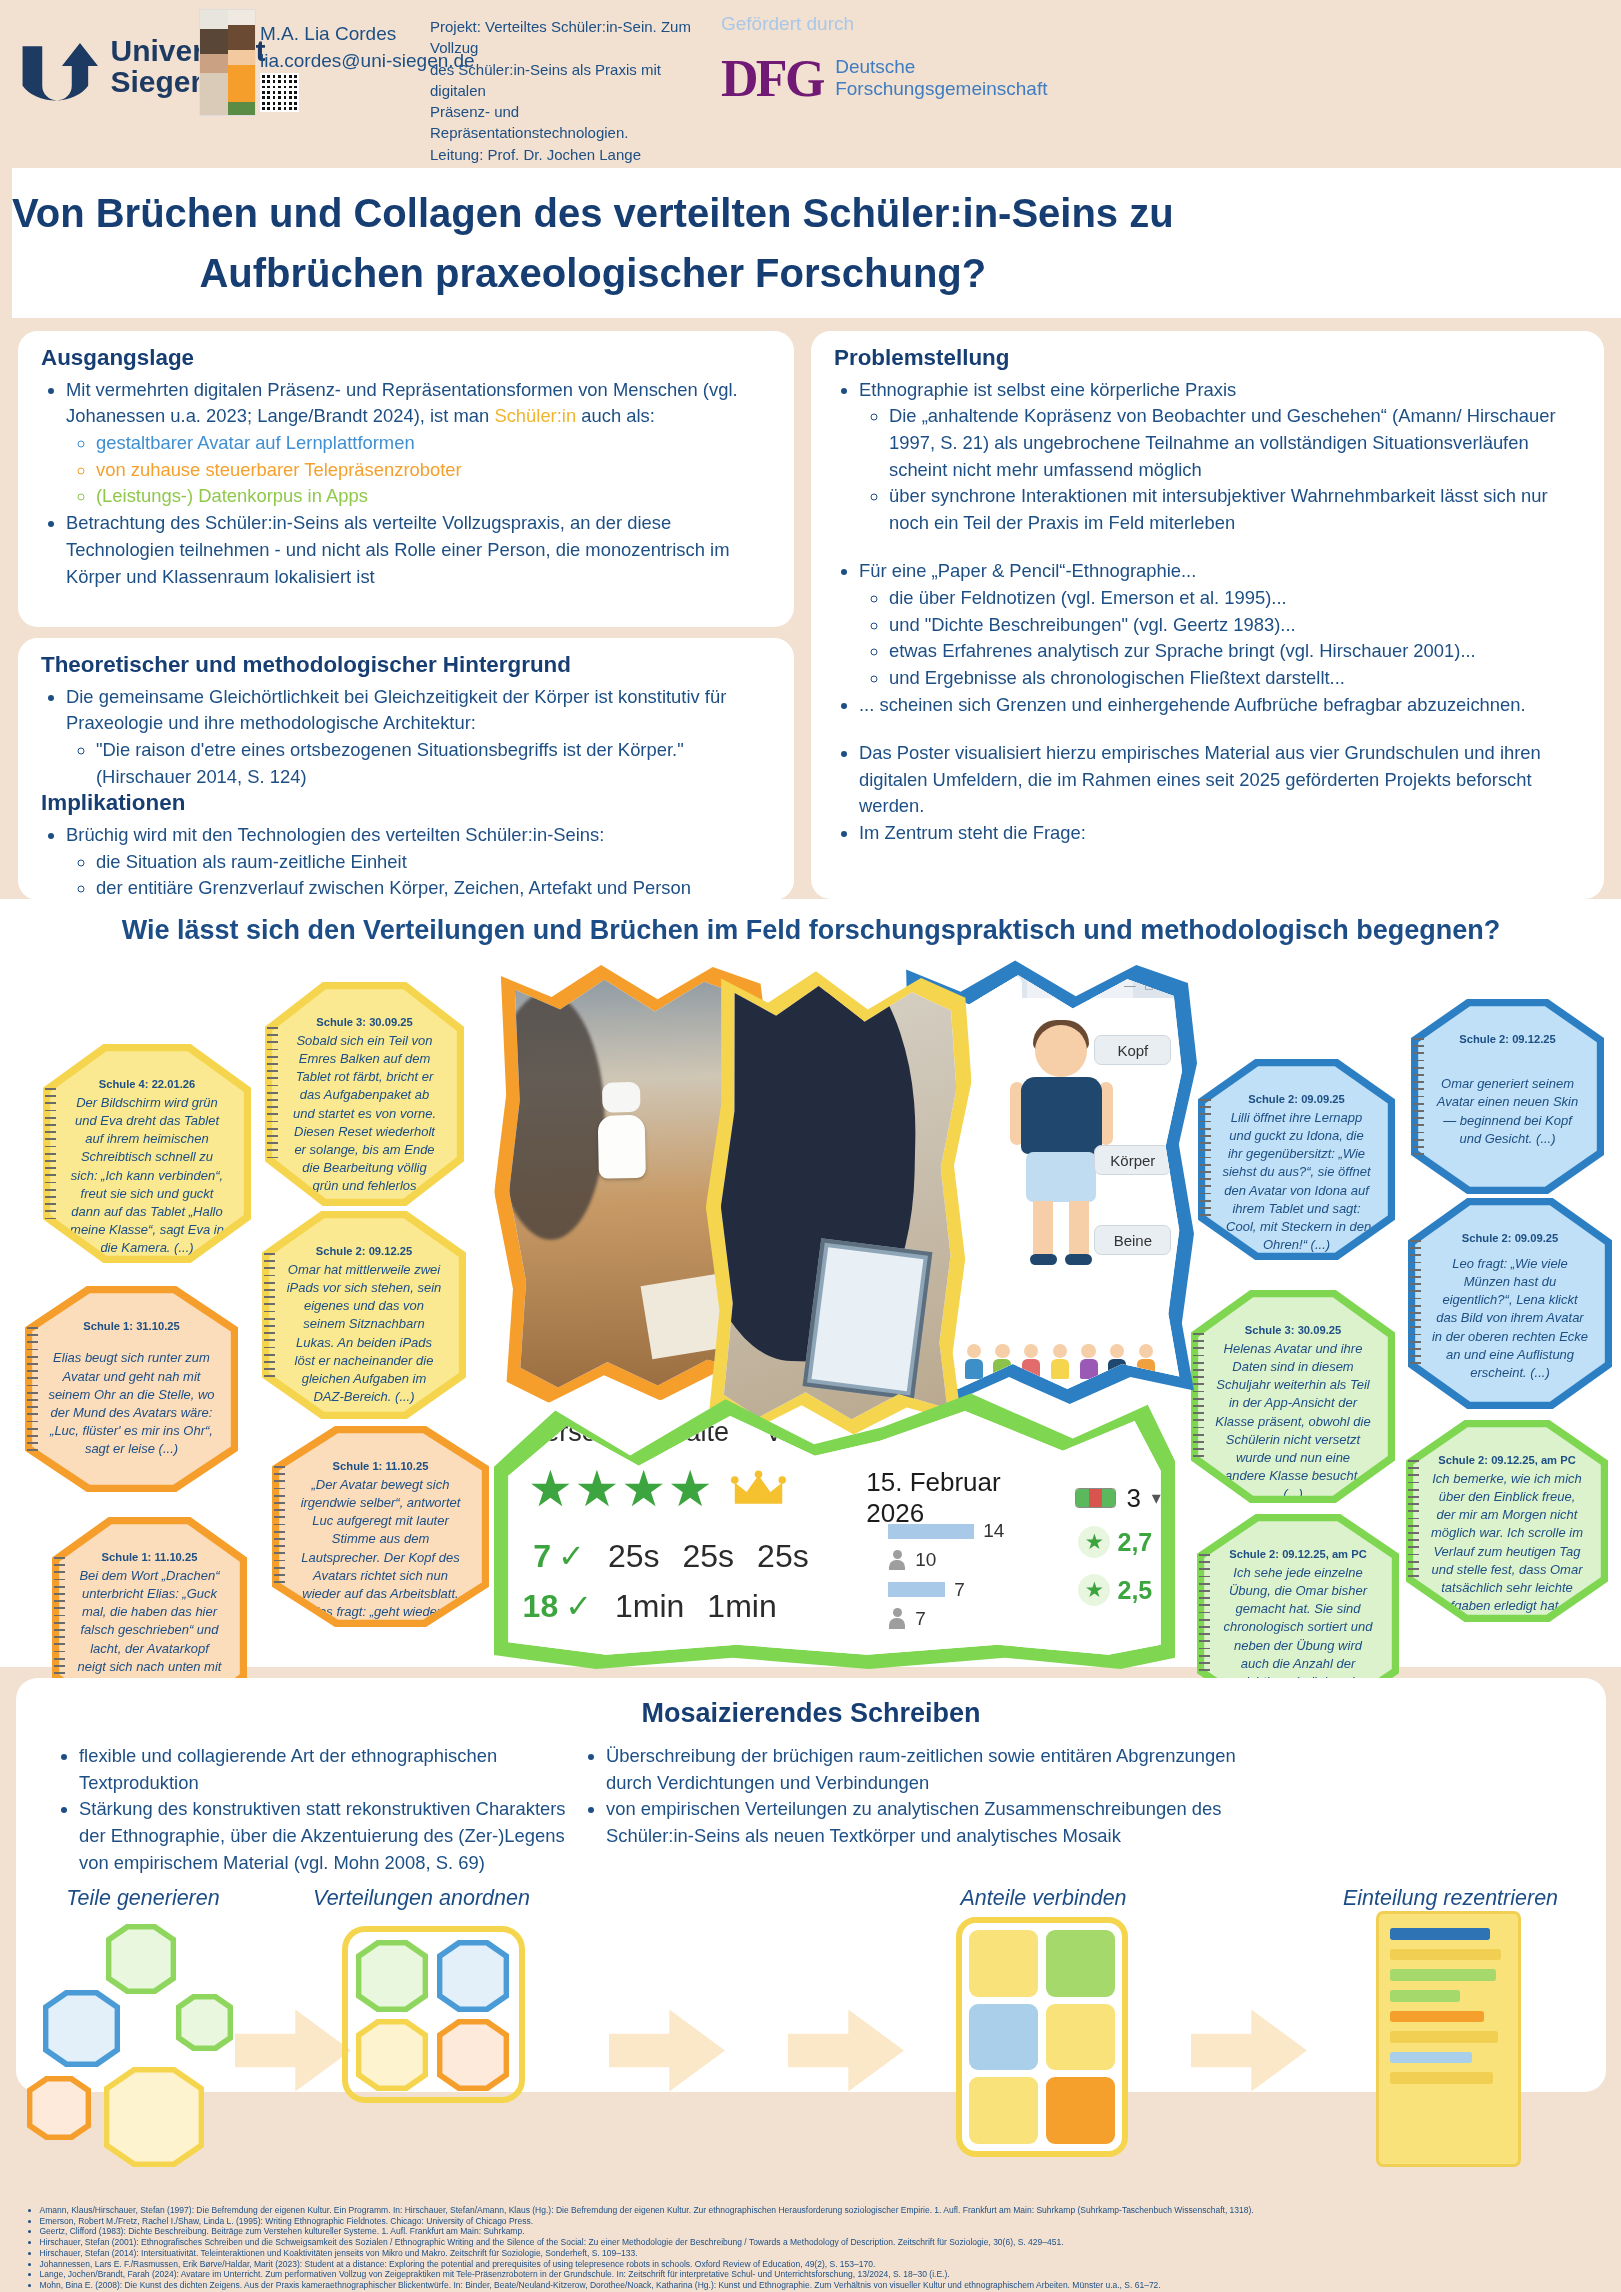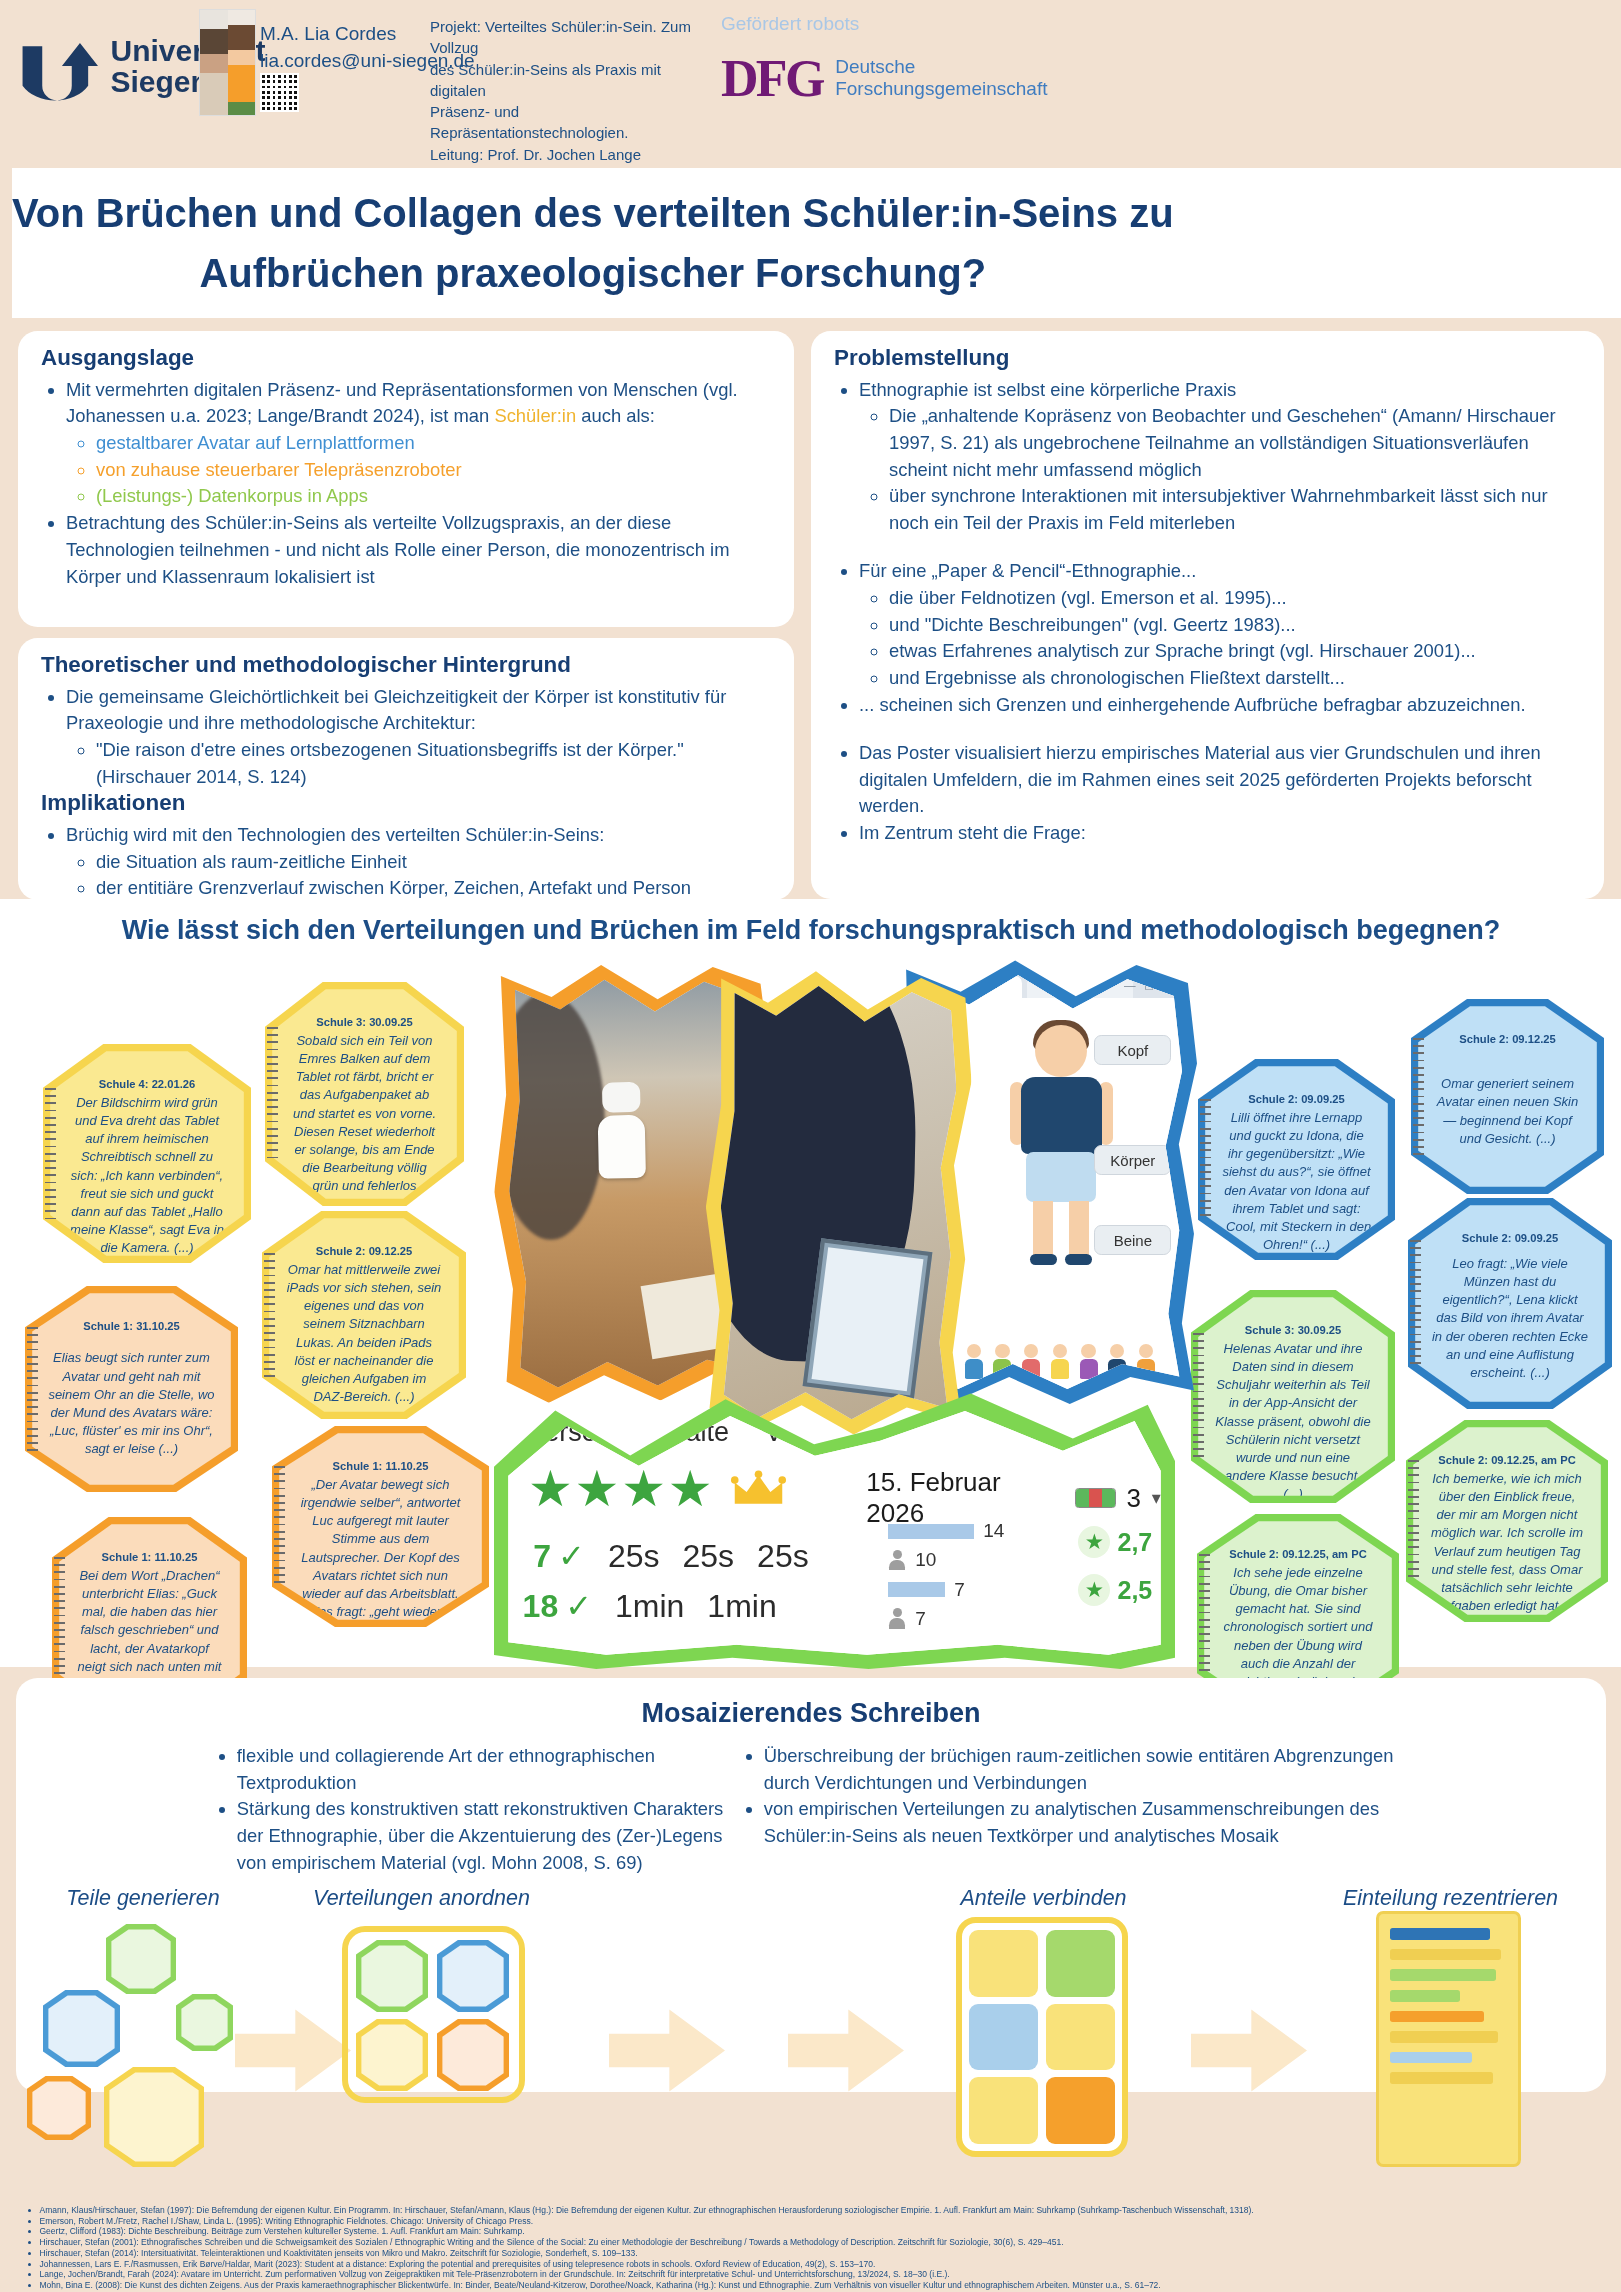--- a/index.html
+++ b/index.html
@@ -132,21 +132,21 @@
   .person-ic { width:18px; height:21.5px; position:relative; }
   .person-ic:before { content:""; position:absolute; left:4.5px; top:0; width:9px; height:9px; border-radius:50%; background:#9e9e9e; }
   .person-ic:after { content:""; position:absolute; left:0.9px; top:9.9px; width:16px; height:10.7px; border-radius:7.2px 7.2px 0 0; background:#9e9e9e; }
   .ratings { position:absolute; top:120px; left:570px; display:flex; flex-direction:column; gap:16px; }
   .rrow { display:flex; align-items:center; gap:7.2px; font-size:25px; font-weight:bold; color:#3da53f; }
   .rbadge { width:32px; height:32px; border-radius:50%; background:#e8f6e0; display:flex; align-items:center; justify-content:center; color:#3da53f; font-size:21.5px; font-weight:normal; }
 
   
   .mosaik-box { position:absolute; left:16px; top:1678px; width:1590px; height:414px; background:#fff; border-radius:21.5px; }
   .mosaik-title { text-align:center; font-size:27px; font-weight:bold; color:#173e73; padding-top:19.7px; }
-  .mosaik-cols { display:flex; justify-content:center; padding:14.3px 21.5px 0 38px; }
+  .mosaik-cols { display:flex; justify-content:flex-start; padding:14.3px 21.5px 0 38px; }
   .mosaik-cols ul { width:502px; }
   .mosaik-cols ul.right { width:663px; }
   .stage-label { position:absolute; font-size:21.5px; font-style:italic; color:#1c4d86; text-align:center; }
   .mini-oct { position:absolute; clip-path:polygon(29% 0%,71% 0%,100% 20%,100% 80%,71% 100%,29% 100%,0% 80%,0% 20%); }
   .mini-oct .mo-in { position:absolute; inset:5.4px; clip-path:polygon(29% 0%,71% 0%,100% 20%,100% 80%,71% 100%,29% 100%,0% 80%,0% 20%); background:#fff; }
   .mo-green { background:#8fd65e; } .mo-blue { background:#4b9bd6; } .mo-orange { background:#f59e2b; } .mo-yellow { background:#f6d54e; }
   .flow-arrow { position:absolute; width:116px; height:93px; background:#fbe8c9;
                 clip-path:polygon(0 32%,52% 32%,52% 6%,100% 50%,52% 94%,52% 68%,0 68%); }
   .square2 { position:absolute; width:183px; height:177px; border:6.3px solid #f6d54e; border-radius:23px; }
   .mosaic3 { position:absolute; width:172px; height:240px; border:6.3px solid #f6d54e; border-radius:19.7px; padding:7.2px; display:grid; grid-template-columns:1fr 1fr; grid-template-rows:1fr 1fr 1fr; gap:7.2px; background:#fff; }
@@ -182,21 +182,21 @@
       <div>lia.cordes@uni-siegen.de</div>
     </div>
     <div class="qr"></div>
     <div class="project">
       <div>Projekt: Verteiltes Schüler:in-Sein. Zum Vollzug</div>
       <div>des Schüler:in-Seins als Praxis mit digitalen</div>
       <div>Präsenz- und Repräsentationstechnologien.</div>
       <div>Leitung: Prof. Dr. Jochen Lange</div>
     </div>
     <div class="funding">
-      <div class="funded-by">Gefördert robots</div>
+      <div class="funded-by">Gefördert durch</div>
       <div class="dfg-row">
         <span class="dfg-abbr">DFG</span>
         <span class="dfg-name">
           <span>Deutsche</span><br>
           <span>Forschungsgemeinschaft</span>
         </span>
       </div>
     </div>
   </div>
 

